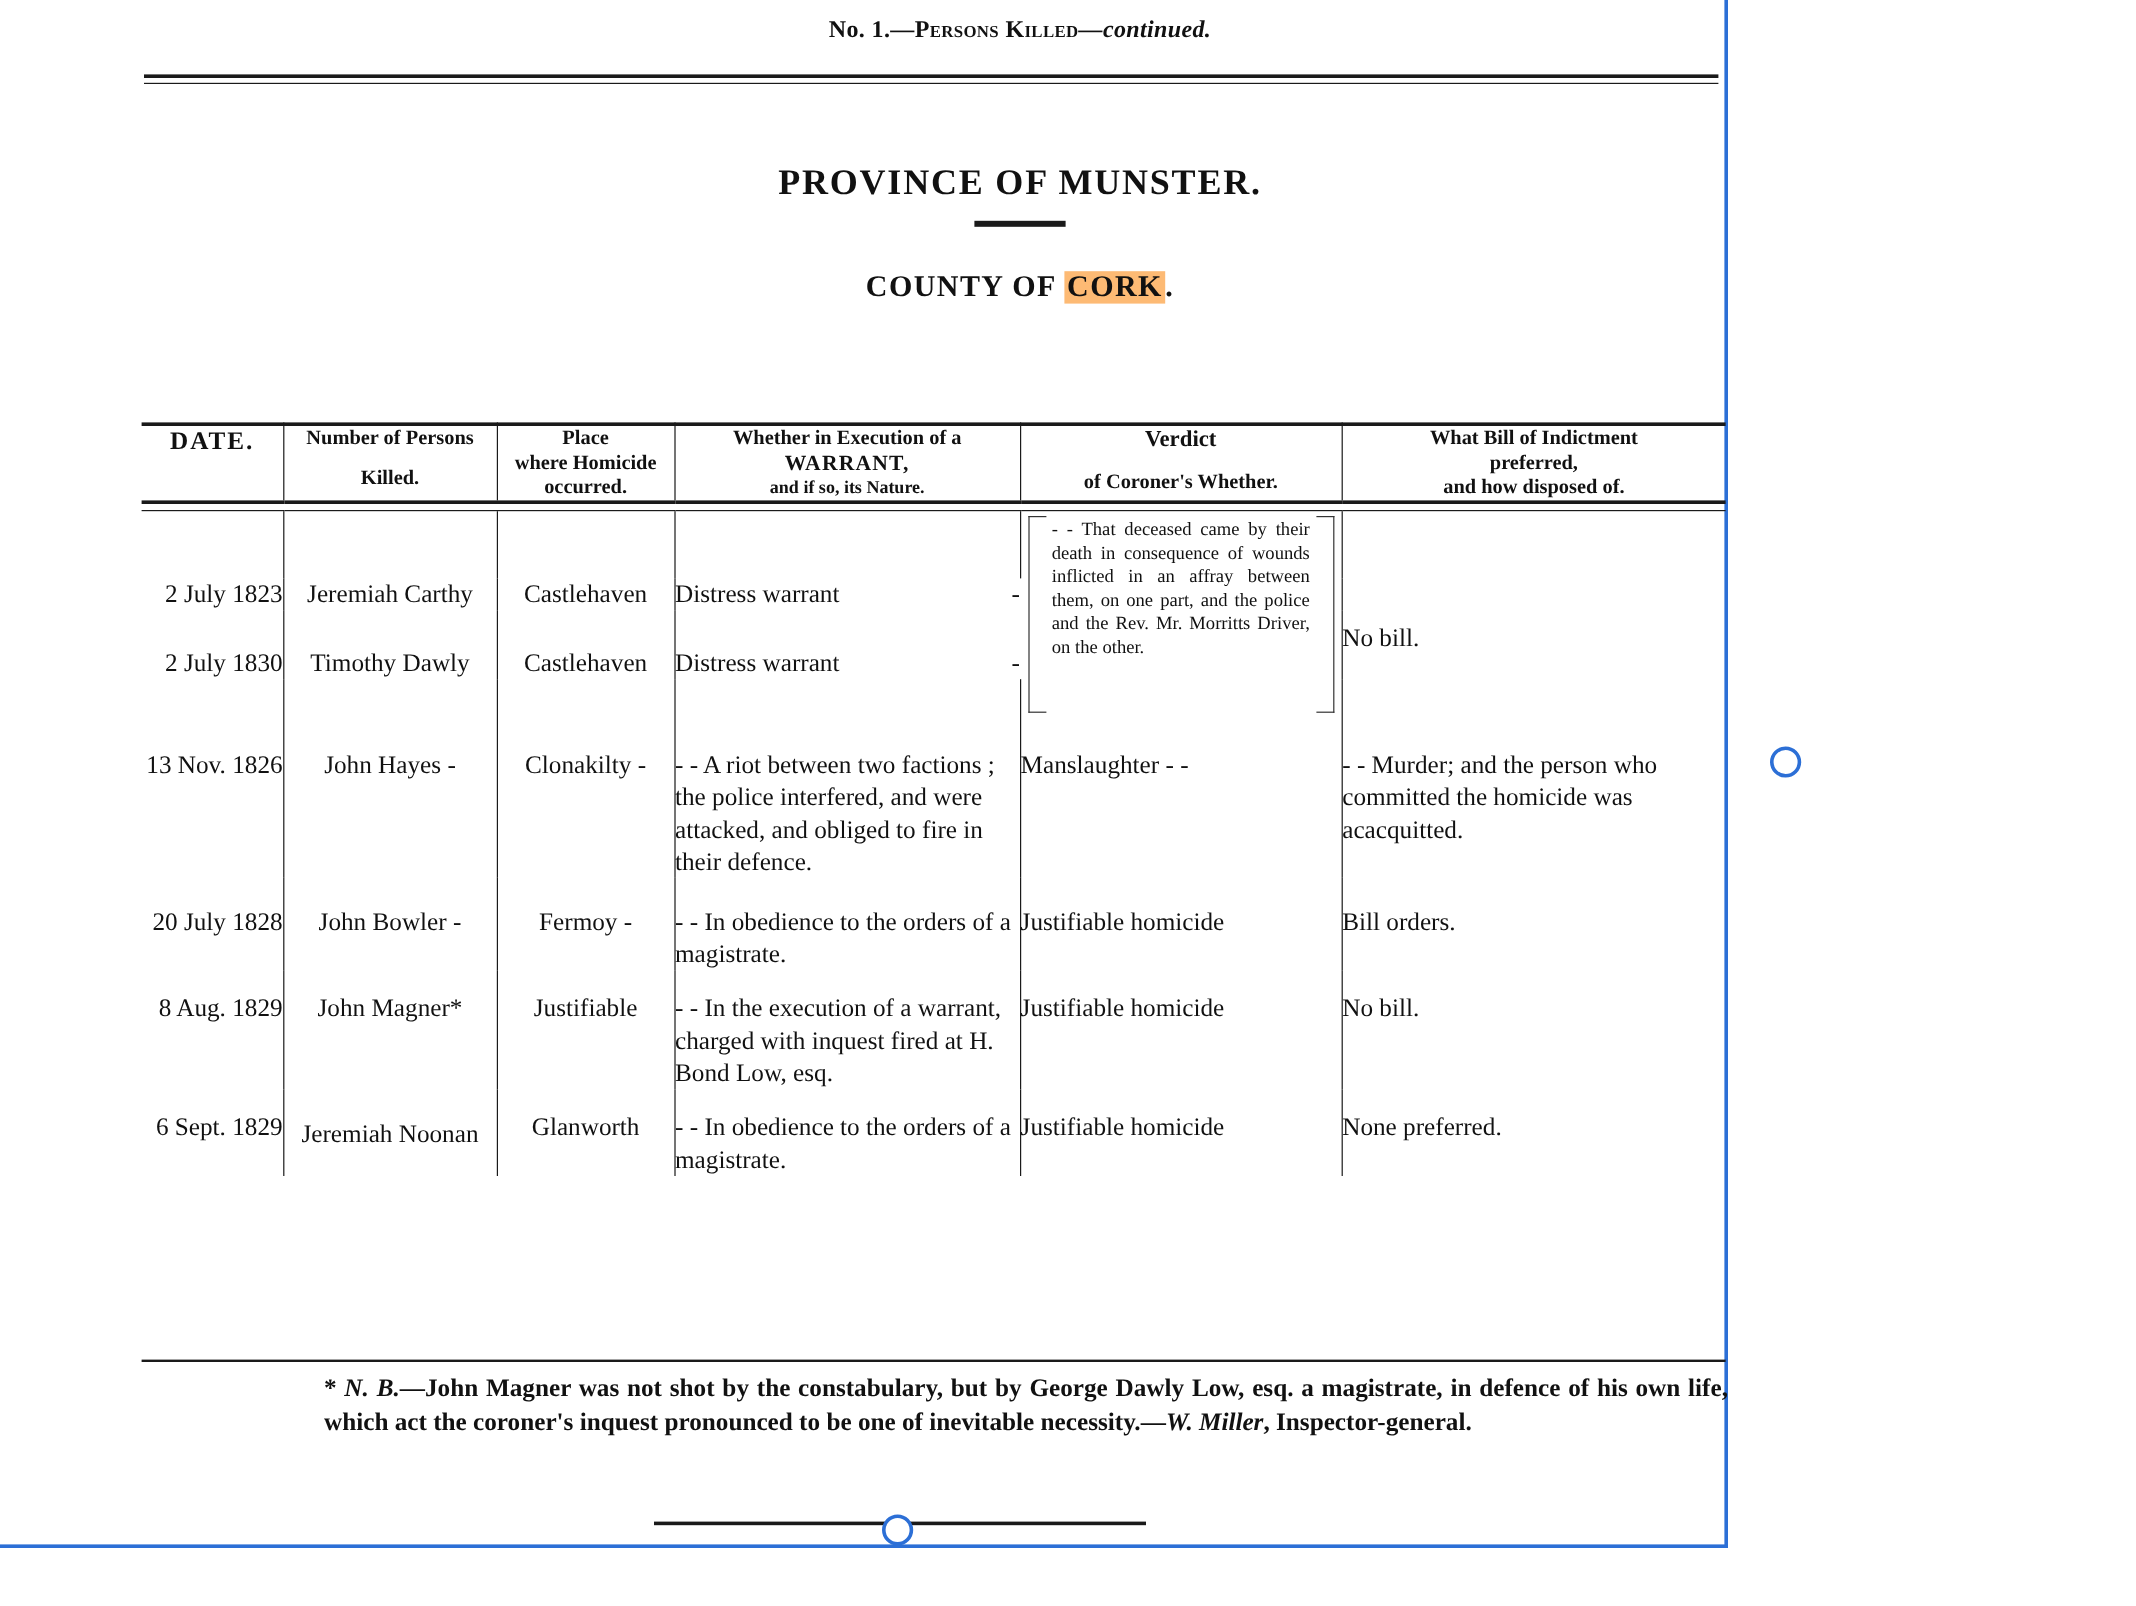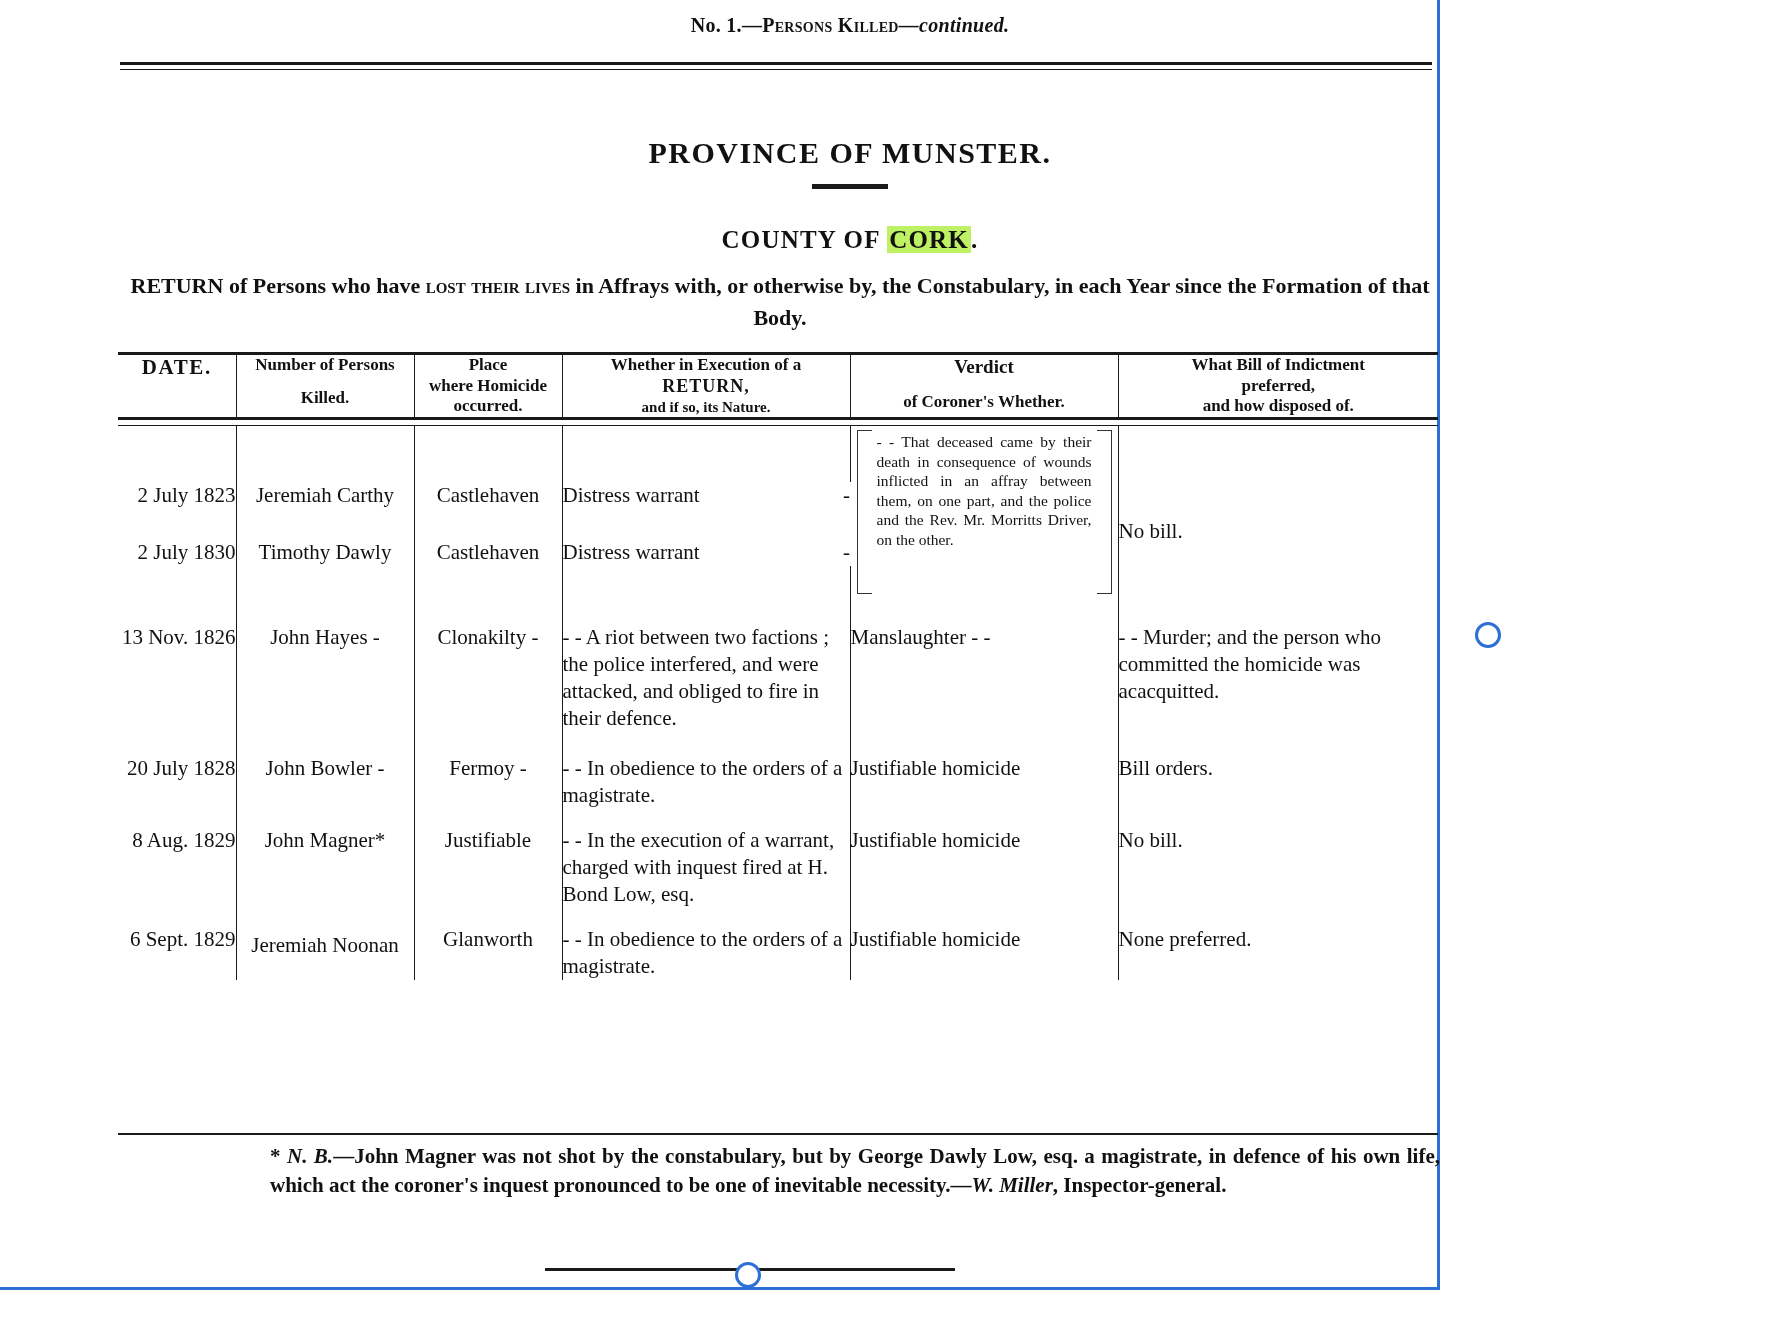--- a/index.html
+++ b/index.html
@@ -99,21 +99,21 @@
   .county {
     position: absolute;
     left: 0; right: 0;
     top: 226px;
     text-align: center;
     font-size: 25px;
     font-weight: bold;
     letter-spacing: 1.2px;
   }
   .county .hl {
-    background: #bef264;
+    background: #fdba74;
     padding: 0 2px;
     text-align: center;
   }
   .return-line {
     position: absolute;
     left: 130px;
     width: 1300px;
     top: 270px;
     text-align: center;
     font-size: 22px;
@@ -244,23 +244,20 @@
 
     <div class="rule-top"></div>
 
     <div class="province">PROVINCE OF MUNSTER.</div>
     <div class="province-rule"></div>
 
     <div class="county">
       <span>COUNTY OF </span><span class="hl">CORK</span><span>.</span>
     </div>
 
-    <div class="return-line">
-      <span>RETURN</span><span> of Persons who have </span><span class="sc">lost their lives</span><span> in Affrays with, or otherwise by, the Constabulary, in each Year since the Formation of that Body.</span>
-    </div>
 
     <div id="table-wrap">
       <table class="main">
         <colgroup>
           <col style="width:118px">
           <col style="width:178px">
           <col style="width:148px">
           <col style="width:288px">
           <col style="width:268px">
           <col style="width:320px">
@@ -272,21 +269,21 @@
               <span>Number of Persons</span>
               <span class="l2" style="margin-top:12px">Killed.</span>
             </th>
             <th class="col c-place">
               <span style="display:block">Place</span>
               <span style="display:block">where Homicide</span>
               <span style="display:block">occurred.</span>
             </th>
             <th class="col c-warrant">
               <span style="display:block">Whether in Execution of a</span>
-              <span class="big" style="display:block">RETURN,</span>
+              <span class="big" style="display:block">WARRANT,</span>
               <span class="small" style="display:block">and if so, its Nature.</span>
             </th>
             <th class="col c-verdict">
               <span class="l1" style="font-size:19px">Verdict</span>
               <span style="display:block">of Coroner's Whether.</span>
             </th>
             <th class="col c-bill">
               <span style="display:block">What Bill of Indictment</span>
               <span style="display:block">preferred,</span>
               <span style="display:block">and how disposed of.</span>

